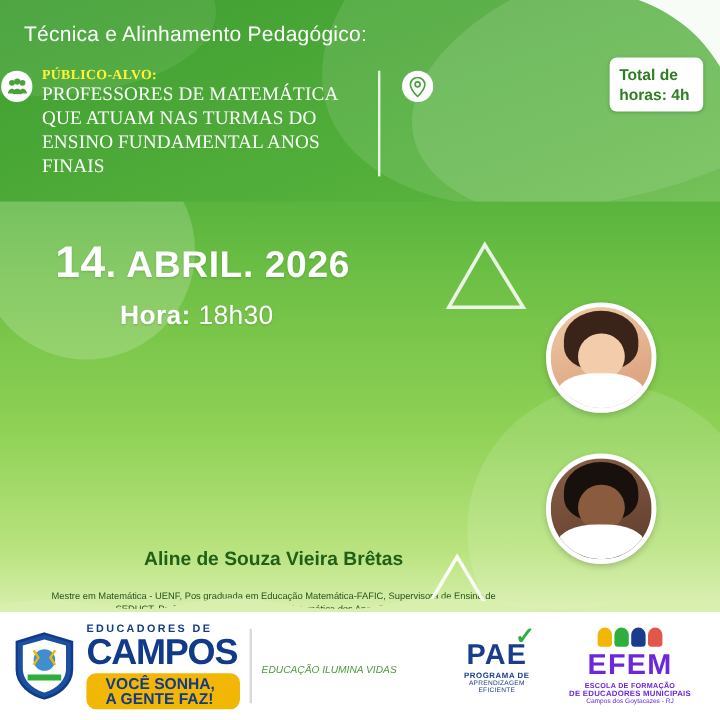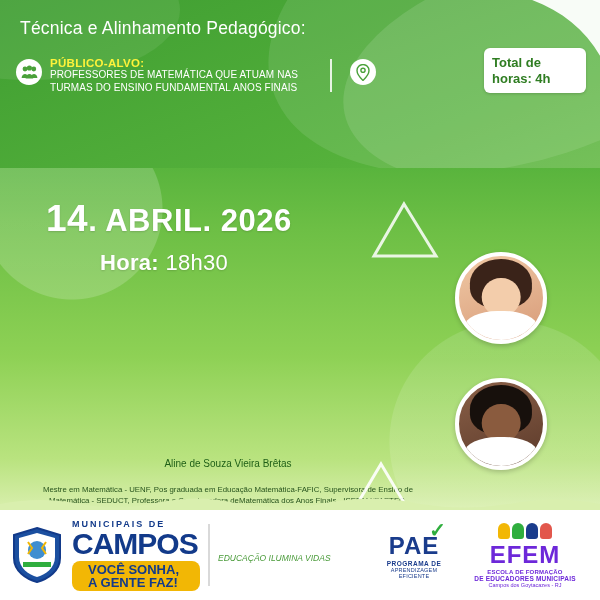--- a/index.html
+++ b/index.html
@@ -37,41 +37,42 @@
   }
   .title-big1 {
     color:#fff33a; font-size:23px; font-weight:bold; letter-spacing:0.3px; line-height:1.12;
     text-shadow:0 1px 0 rgba(0,0,0,0.12);
   }
   .title-big2 {
     color:#fff33a; font-size:18.5px; font-weight:bold; letter-spacing:0.2px; line-height:1.2;
     text-shadow:0 1px 0 rgba(0,0,0,0.12);
   }
   .total-box {
-    position:absolute; right:14px; top:48px; width:102px;
+    position:absolute; right:14px; top:48px; width:78px;
     background:#ffffff; border-radius:6px; padding:7px 8px;
     color:#2f7d22; font-weight:bold; font-size:13px; line-height:1.2; text-align:left;
     box-shadow:0 1px 3px rgba(0,0,0,0.18); z-index:6;
   }
 
   
   .strip {
     position:relative; z-index:5; display:flex; align-items:flex-start; gap:14px;
-    padding:6px 14px 10px 16px;
+    padding:6px 14px 10px 1px;
+    font-family:Liberation Serif, serif;
   }
   .strip .col { display:flex; align-items:flex-start; gap:8px; }
   .strip .col.left { width:300px; }
   .strip .divider { width:2px; align-self:stretch; background:rgba(255,255,255,0.85); margin:2px 4px 2px 0; }
   .ico {
     width:26px; height:26px; border-radius:50%; background:#ffffff;
     display:flex; align-items:center; justify-content:center; flex:0 0 26px; margin-top:2px;
   }
   .ico svg { display:block; }
   .lbl-yellow { color:#fff33a; font-weight:bold; font-size:11.5px; letter-spacing:0.3px; }
-  .lbl-white { color:#ffffff; font-size:10px; line-height:1.25; letter-spacing:0.1px; }
+  .lbl-white { color:#ffffff; font-size:16px; line-height:1.25; letter-spacing:0.1px; }
   .meet-link { color:#ffffff; font-size:14.5px; letter-spacing:0.1px; margin-top:1px; }
 
   
   .body {
     position:absolute; left:0; top:168px; width:600px; height:342px;
     background:linear-gradient(180deg,#59b43d 0%,#6dbf45 18%,#8ed155 55%,#b9e37f 85%,#d9efae 100%);
     z-index:2;
   }
   .body:before {
     content:""; position:absolute; left:0; top:0; width:100%; height:100%;
@@ -93,21 +94,21 @@
   
   .tri {
     position:absolute; left:368px; top:32px; width:72px; height:62px; z-index:3;
   }
   .tri2 { position:absolute; left:352px; top:292px; width:58px; height:52px; z-index:6; }
 
   
   .speaker { position:absolute; z-index:5; }
   .sp1 { left:18px; top:290px; width:420px; text-align:center; }
   .sp2 { left:14px; top:378px; width:424px; text-align:center; }
-  .sp-name { color:#1f5f17; font-weight:normal; font-size:10px; margin-bottom:16px; }
+  .sp-name { color:#1f5f17; font-weight:bold; font-size:16px; margin-bottom:16px; }
   .sp-bio { color:#26521c; font-size:7.8px; line-height:1.38; padding:0 12px; }
   .photo {
     position:absolute; border-radius:50%; border:4px solid #ffffff; overflow:hidden;
     box-shadow:0 2px 5px rgba(0,0,0,0.2); z-index:6;
   }
   .ph1 { left:455px; top:252px; width:92px; height:92px; background:linear-gradient(160deg,#f0c9a5,#d79a78); }
   .ph2 { left:455px; top:378px; width:92px; height:92px; background:linear-gradient(160deg,#8a6048,#5c3a2a); }
   .ph-face { position:absolute; left:50%; top:26%; width:46%; height:46%; transform:translateX(-50%); border-radius:50%; }
   .ph1 .ph-face { background:#f3cdab; }
   .ph2 .ph-face { background:#8a5b3e; }
@@ -240,21 +241,21 @@
       <svg width="54" height="58" viewBox="0 0 54 58">
         <path d="M27 2 L50 9 V32 C50 45 38 53 27 56 C16 53 4 45 4 32 V9 Z" fill="#1b4fa0" stroke="#123a8a" stroke-width="2"></path>
         <path d="M27 7 L45 12 V31 C45 42 35 49 27 51 C19 49 9 42 9 31 V12 Z" fill="#ffffff"></path>
         <circle cx="27" cy="24" r="9" fill="#3f8ed0"></circle>
         <path d="M13 36 h28 v5 h-28 z" fill="#2fae3e"></path>
         <path d="M18 16 l4 6 l-4 6" fill="none" stroke="#f2b705" stroke-width="2"></path>
         <path d="M36 16 l-4 6 l4 6" fill="none" stroke="#f2b705" stroke-width="2"></path>
       </svg>
     </div>
     <div class="fcampos">
-      <div class="pref">MUNICIPAIS DE</div>
+      <div class="pref">EDUCADORES DE</div>
       <div class="campos">CAMPOS</div>
       <div class="slog">VOCÊ SONHA, A GENTE FAZ!</div>
     </div>
     <div class="fsep"></div>
     <div class="fsec">
       <div class="s">EDUCAÇÃO ILUMINA VIDAS</div>
     </div>
     <div class="fpae">
       <div class="check">✓</div>
       <div class="pae">PAE</div>

